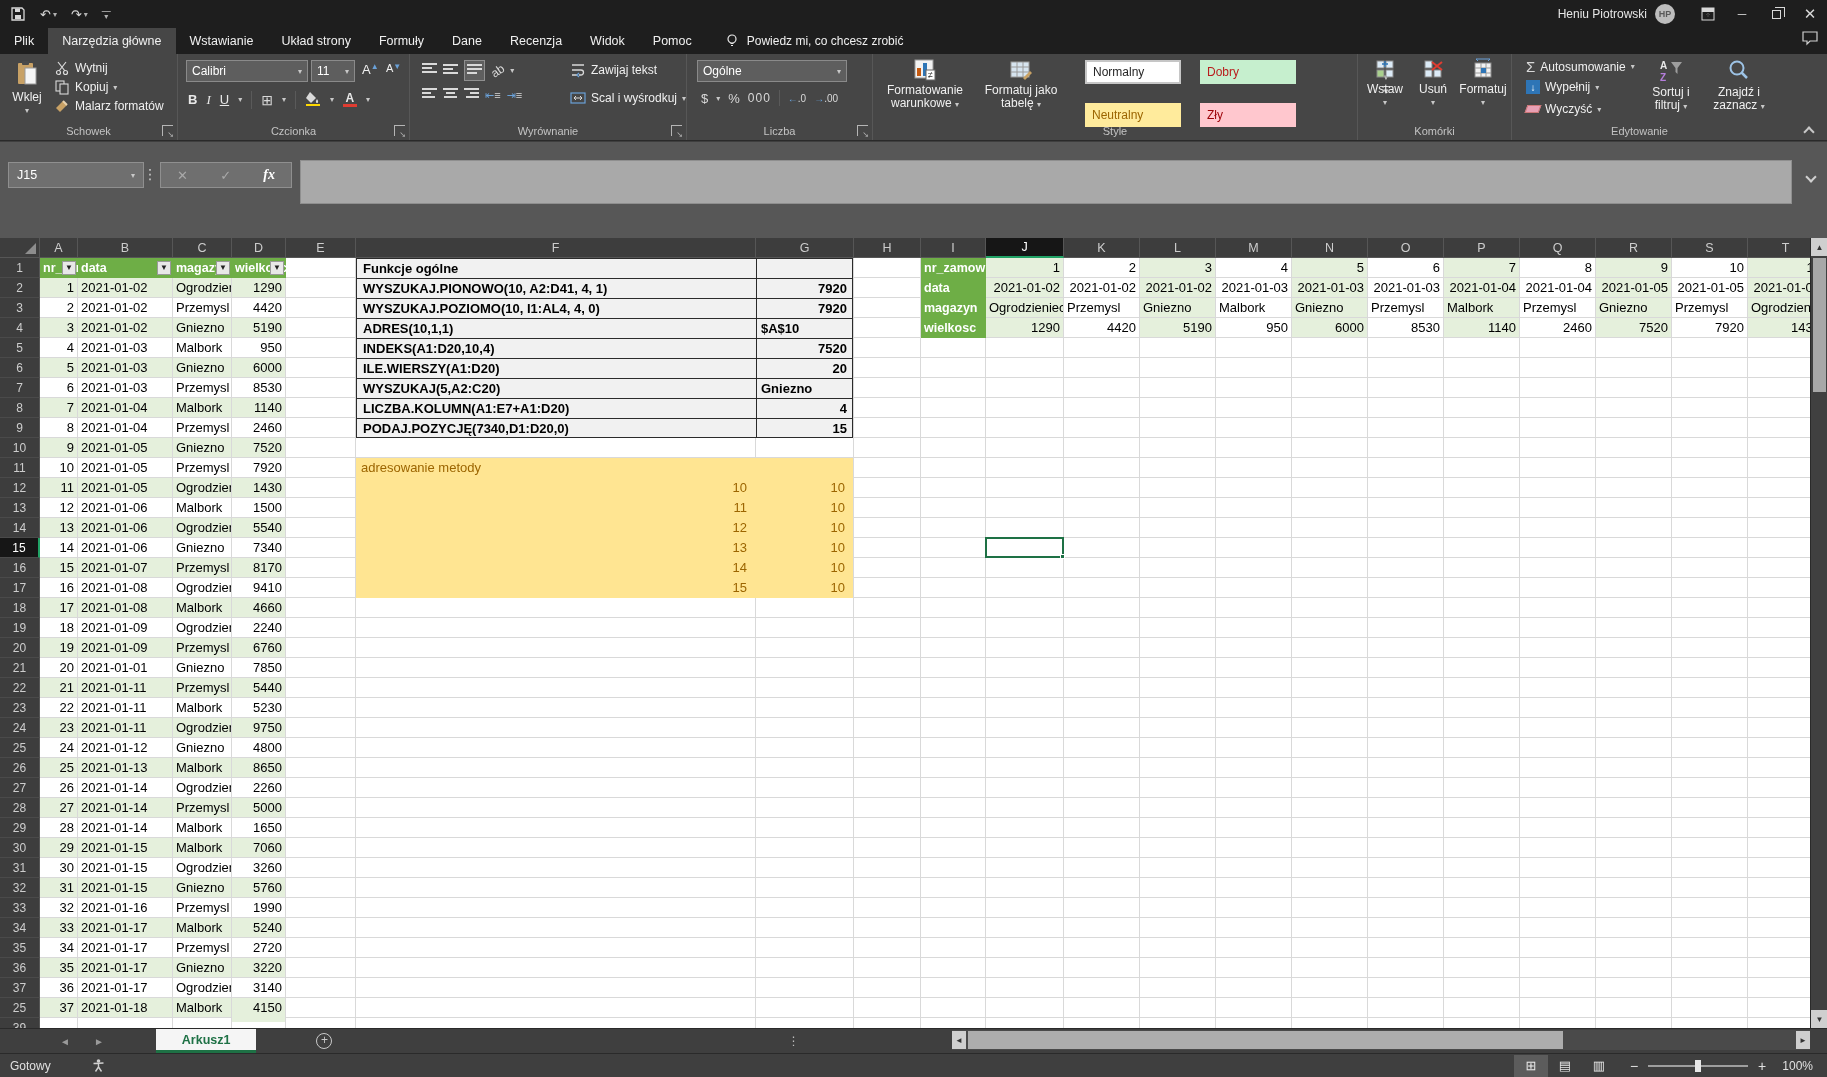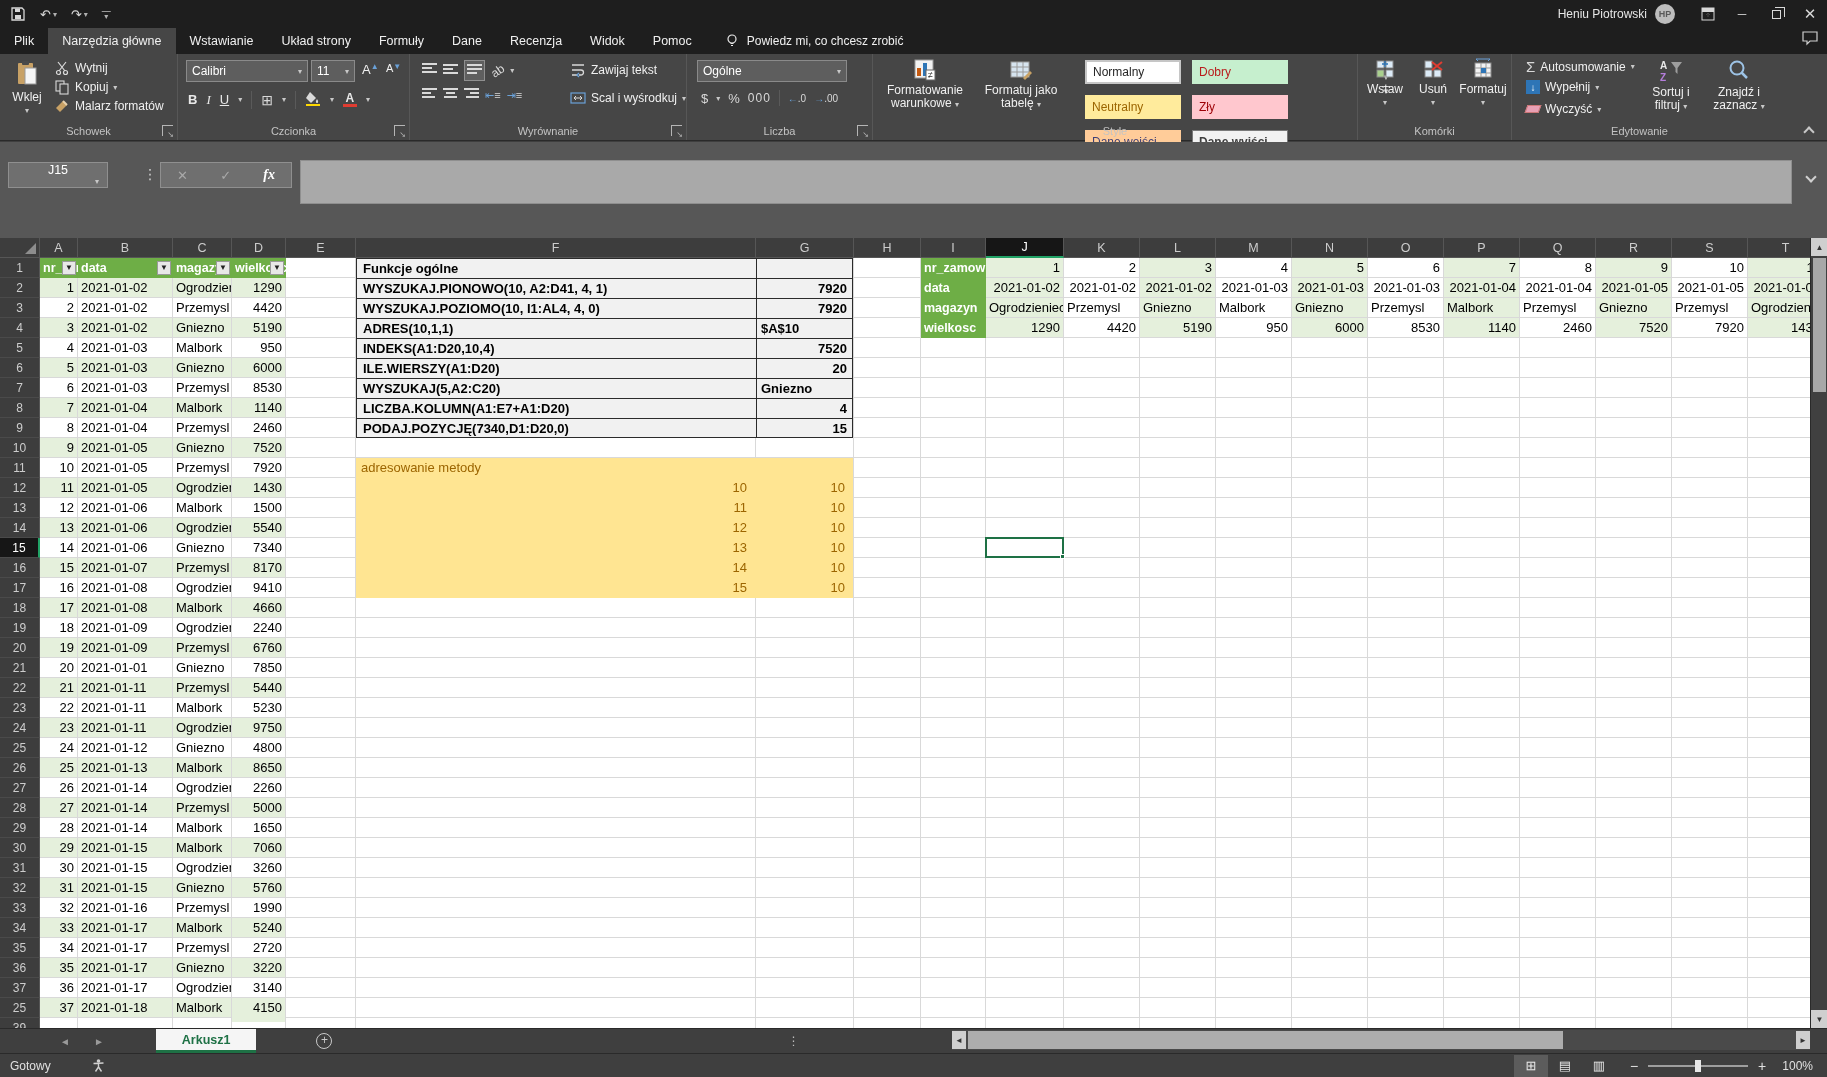--- a/index.html
+++ b/index.html
@@ -41,21 +41,21 @@
   .al-ic svg rect { fill:#d9d9d9; }
   .bigbtn { display:flex; flex-direction:column; align-items:center; justify-content:flex-start; gap:2px; padding-top:4px; }
   .two-line { text-align:center; line-height:13px; font-size:12px; color:#f0f0f0; }
   .chip { width:96px; height:24px; font-size:12px; display:flex; align-items:center; padding:0 6px; border:1px solid transparent; white-space:nowrap; overflow:hidden; }
   .chip.sel { border:2px solid #c6c6c6; }
   .chip.brd { border:1px solid #7a7a7a; font-weight:bold; }
   #collapse-ribbon { position:absolute; right:14px; bottom:6px; width:9px; height:9px; }
   #collapse-ribbon::before { content:""; position:absolute; left:1px; top:3px; width:6px; height:6px; border-top:2px solid #c8c8c8; border-left:2px solid #c8c8c8; transform:rotate(45deg); }
   
   #fbar { position:absolute; left:0; top:142px; width:100%; height:96px; background:#575757; }
-  #namebox { position:absolute; left:8px; top:20px; width:100px; height:26px; background:#6f6f6f; border:1px solid #8f8f8f; color:#fff; font-size:12.5px; display:flex; align-items:center; padding:0 8px;flex-direction:column; }
+  #namebox { position:absolute; left:8px; top:20px; width:136px; height:26px; background:#6f6f6f; border:1px solid #8f8f8f; color:#fff; font-size:12.5px; display:flex; align-items:center; padding:0 8px; }
   #namebox .dd { margin-left:auto; }
   #fx-dots { position:absolute; left:143px; top:24px; color:#cfcfcf; font-size:14px; }
   #fxbox { position:absolute; left:160px; top:20px; width:132px; height:26px; background:#6f6f6f; border:1px solid #8f8f8f; display:flex; align-items:center; justify-content:space-around; }
   #fxbox .gi { color:#a9a9a9; font-size:13px; }
   #fxbox .fx { color:#fff; font-style:italic; font-family:"Liberation Serif", serif; font-size:14px; font-weight:bold; }
   #finput { position:absolute; left:300px; top:18px; width:1492px; height:44px; background:#a9a9a9; border:1px solid #8f8f8f; color:#111; font-size:13px; padding:2px 6px; }
   #fchevron { position:absolute; right:12px; top:30px; width:9px; height:9px; }
   #fchevron::before { content:""; position:absolute; left:1px; top:1px; width:6px; height:6px; border-bottom:2px solid #d0d0d0; border-right:2px solid #d0d0d0; transform:rotate(45deg); }
   
   #sheet { position:absolute; left:0; top:238px; width:1810px; height:790px; background:#fff; overflow:hidden; }
@@ -327,21 +327,21 @@
         <span class="two-line"><span>Formatowanie warunkowe</span> <span class="dd">▾</span></span>
       </div>
       <div class="bigbtn" style="position:absolute; left:102px; top:0; width:92px;">
         <svg width="24" height="24" viewBox="0 0 24 24">
             <rect x="2" y="4" width="18" height="15" fill="#d6e4f0" stroke="#9a9a9a"></rect>
             <path d="M2 9h18M2 14h18M8 4v15M14 4v15" stroke="#9a9a9a"></path>
             <path d="M14 20 L21 13 L23 15 L16 22 Z" fill="#c8a165"></path>
           </svg>
         <span class="two-line"><span>Formatuj jako tabelę</span> <span class="dd">▾</span></span>
       </div>
-      <div id="style-gallery" style="position:absolute; left:200px; top:6px; width:300px; display:flex; flex-wrap:wrap; gap:11px;padding-left:12px;">
+      <div id="style-gallery" style="position:absolute; left:200px; top:6px; width:300px; display:flex; flex-wrap:wrap; gap:19px;padding-left:12px;">
           <div class="chip sel" style="background: rgb(255, 255, 255); color: rgb(38, 38, 38);">Normalny</div>
           <div class="chip" style="background: rgb(198, 239, 206); color: #b91c1c;">Dobry</div>
           <div class="chip" style="background: rgb(255, 235, 156); color: rgb(156, 101, 0);">Neutralny</div>
           <div class="chip" style="background: rgb(255, 199, 206); color: rgb(156, 0, 6);">Zły</div>
           <div class="chip" style="background: rgb(255, 204, 153); color: rgb(63, 63, 118);">Dane wejści...</div>
           <div class="chip brd" style="background: rgb(242, 242, 242); color: rgb(63, 63, 63);">Dane wyjści...</div>
         </div>
       <div style="position:absolute; left:505px; top:6px; width:16px; display:flex; flex-direction:column; gap:4px; align-items:center; color:#c8c8c8; font-size:8px;">
         <span>▲</span>
         <span>▼</span>

